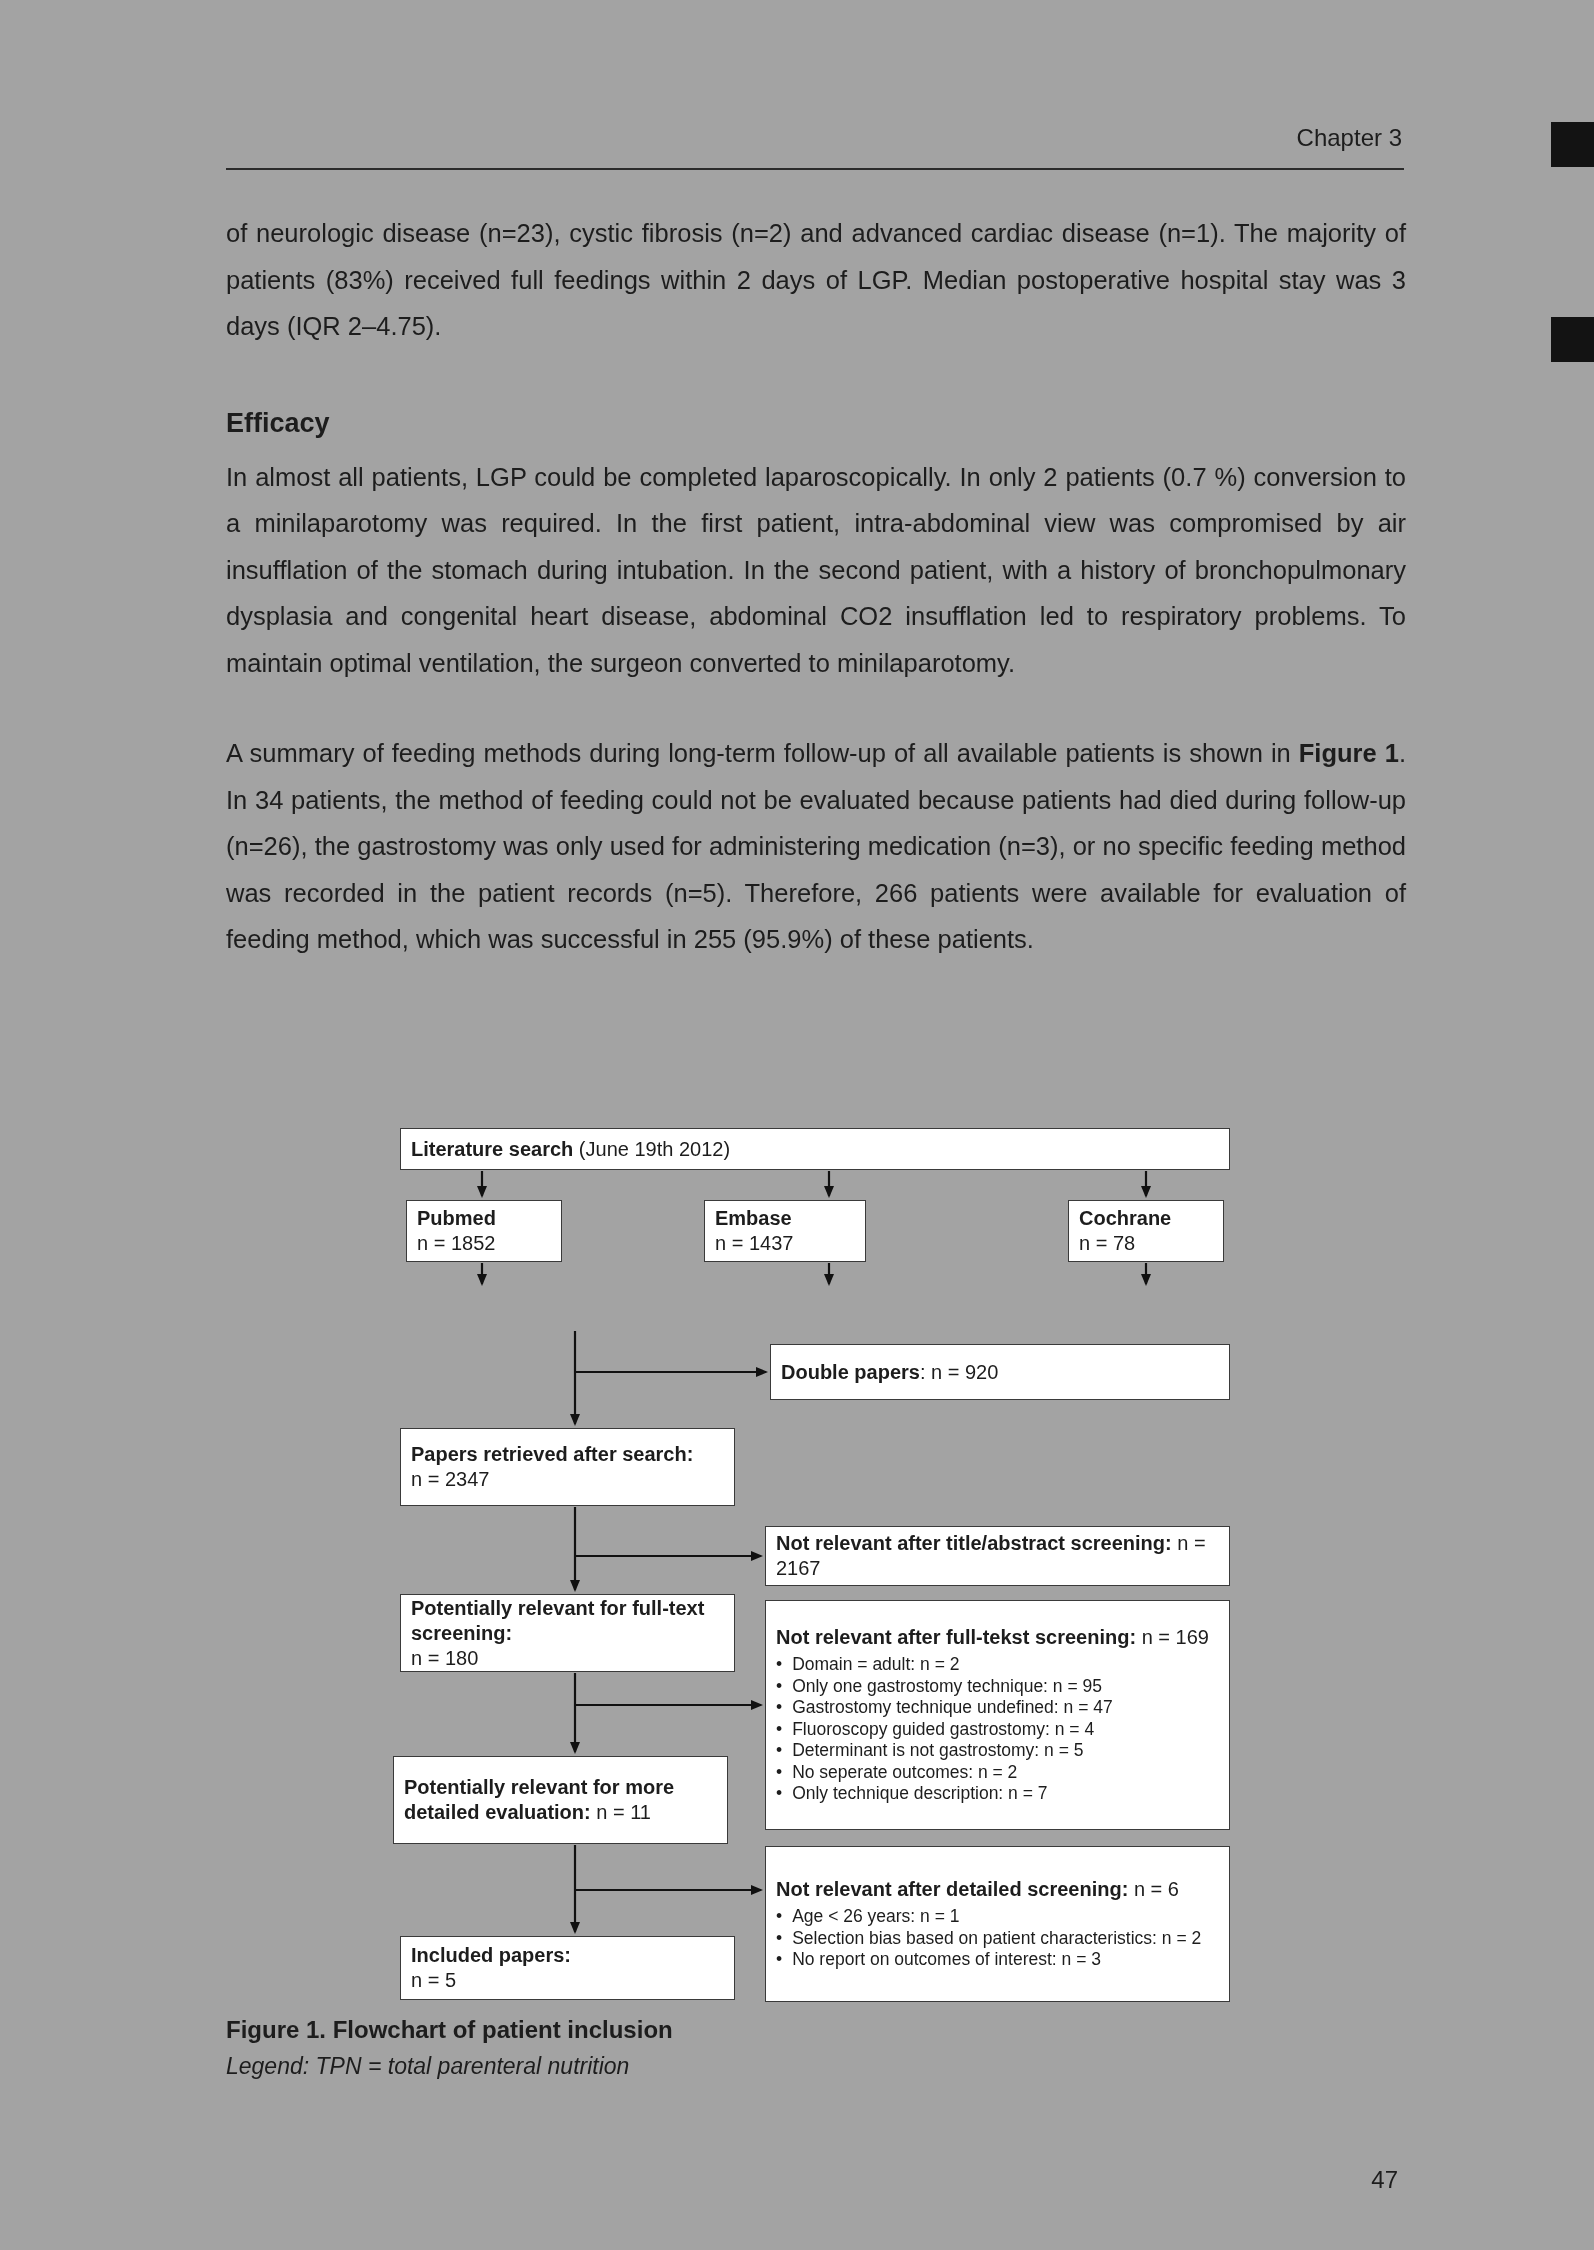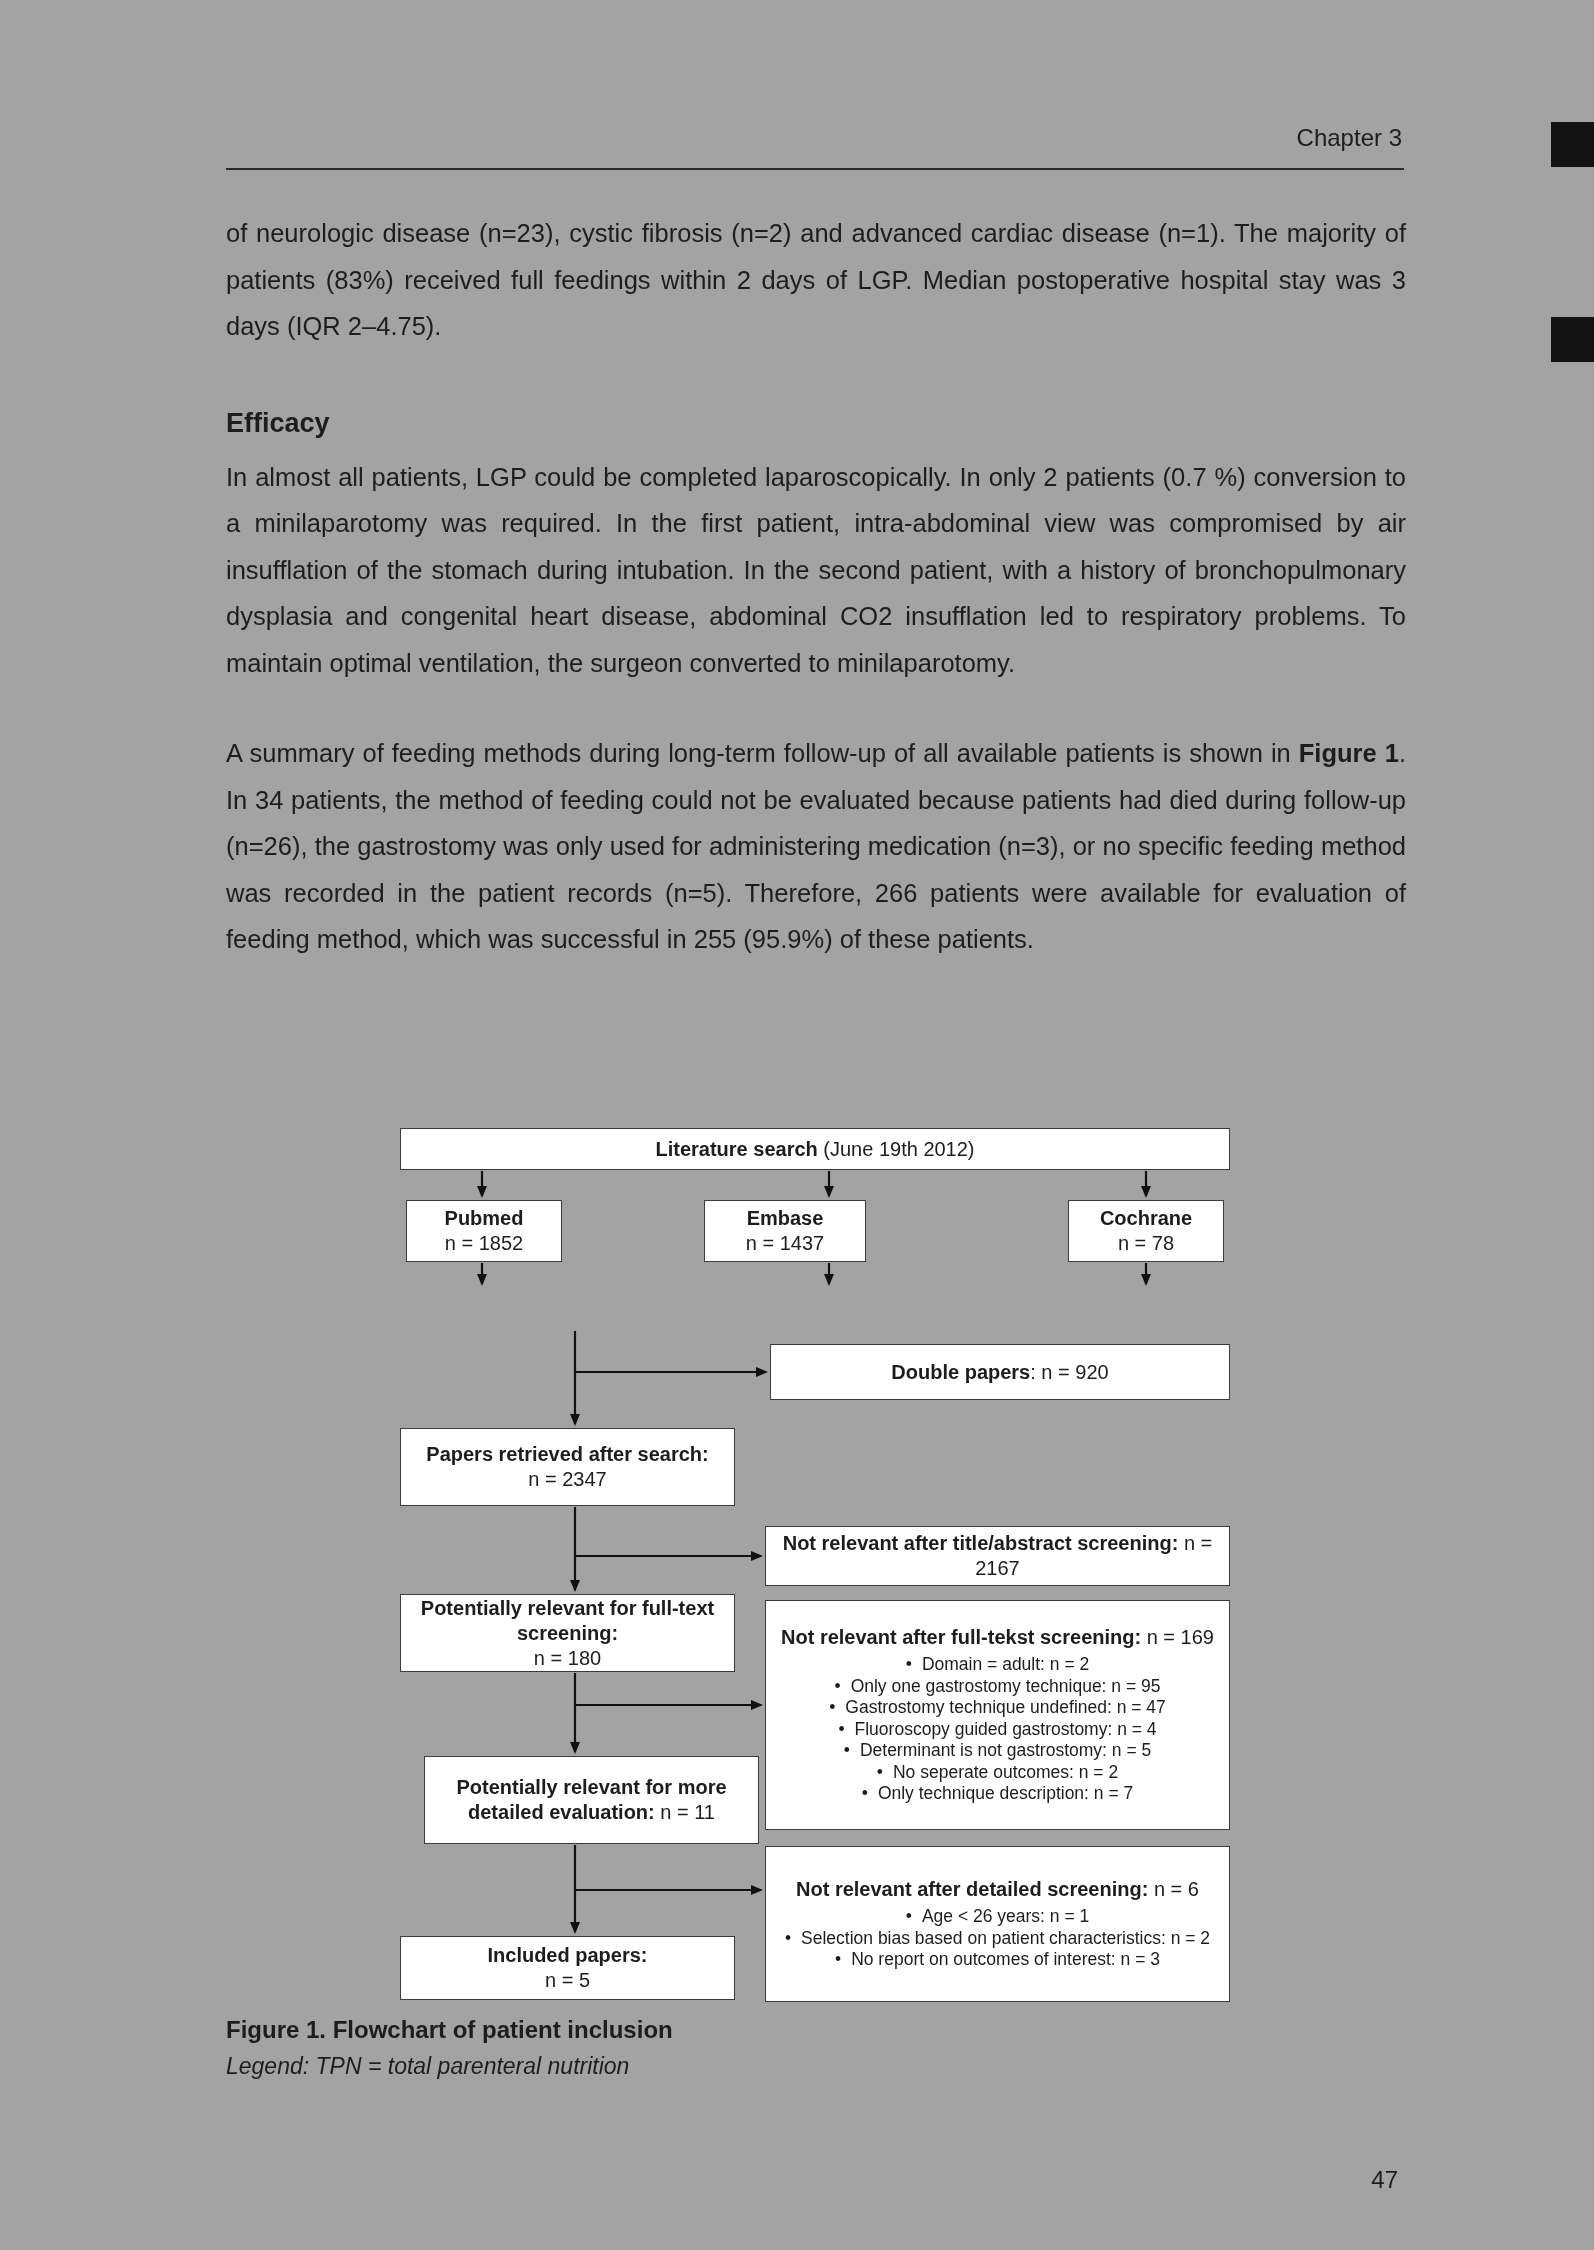--- a/index.html
+++ b/index.html
@@ -10,21 +10,21 @@
   .edge-tab{position:absolute;right:0;width:43px;height:45px;background:#131313;}
   .edge-tab.t1{top:122px;}
   .edge-tab.t2{top:317px;}
   .body-text{position:absolute;left:226px;top:210px;width:1180px;font-size:25.5px;line-height:46.5px;
              text-align:justify;}
   .body-text p{margin:0;}
   .heading{font-size:27px;font-weight:bold;line-height:46px;margin:50px 0 8px 0 !important;text-align:left;}
   .gap{margin-top:44px !important;}
   .b{font-weight:bold;}
   .fbox{position:absolute;background:#ffffff;border:1.5px solid #3a3a3a;display:flex;align-items:center;
-        justify-content:center;text-align:center;font-size:20px;line-height:25px;padding:3px 10px;
+        justify-content:center;text-align:left;font-size:20px;line-height:25px;padding:3px 10px;
         box-sizing:border-box;}
   .fbox .inner{width:100%;}
   .blk{display:block;}
   .reasons{font-size:17.5px;line-height:21.5px;margin-top:4px;}
   .reason::before{content:"\2022";margin-right:10px;}
   .arrows{position:absolute;left:0;top:0;pointer-events:none;}
   .caption{position:absolute;left:226px;top:2016px;font-size:24px;}
   .cap-title{font-weight:bold;display:block;}
   .cap-legend{font-style:italic;display:block;margin-top:9px;font-size:23px;}
   .page-number{position:absolute;right:196px;top:2166px;font-size:24px;}
@@ -94,21 +94,21 @@
         <div class="reason">Only one gastrostomy technique: n = 95</div>
         <div class="reason">Gastrostomy technique undefined: n = 47</div>
         <div class="reason">Fluoroscopy guided gastrostomy: n = 4</div>
         <div class="reason">Determinant is not gastrostomy: n = 5</div>
         <div class="reason">No seperate outcomes: n = 2</div>
         <div class="reason">Only technique description: n = 7</div>
       </div>
     </div>
   </div>
 
-  <div class="fbox" style="left:424px;top:1756px;width:335px;height:88px;">
+  <div class="fbox" style="left:393px;top:1756px;width:335px;height:88px;">
     <div class="inner"><span class="b">Potentially relevant for more detailed evaluation:</span><span> n = 11</span></div>
   </div>
 
   <div class="fbox" style="left:765px;top:1846px;width:465px;height:156px;">
     <div class="inner">
       <span class="b">Not relevant after detailed screening:</span><span> n = 6</span>
       <div class="reasons">
         <div class="reason">Age &lt; 26 years: n = 1</div>
         <div class="reason">Selection bias based on patient characteristics: n = 2</div>
         <div class="reason">No report on outcomes of interest: n = 3</div>

